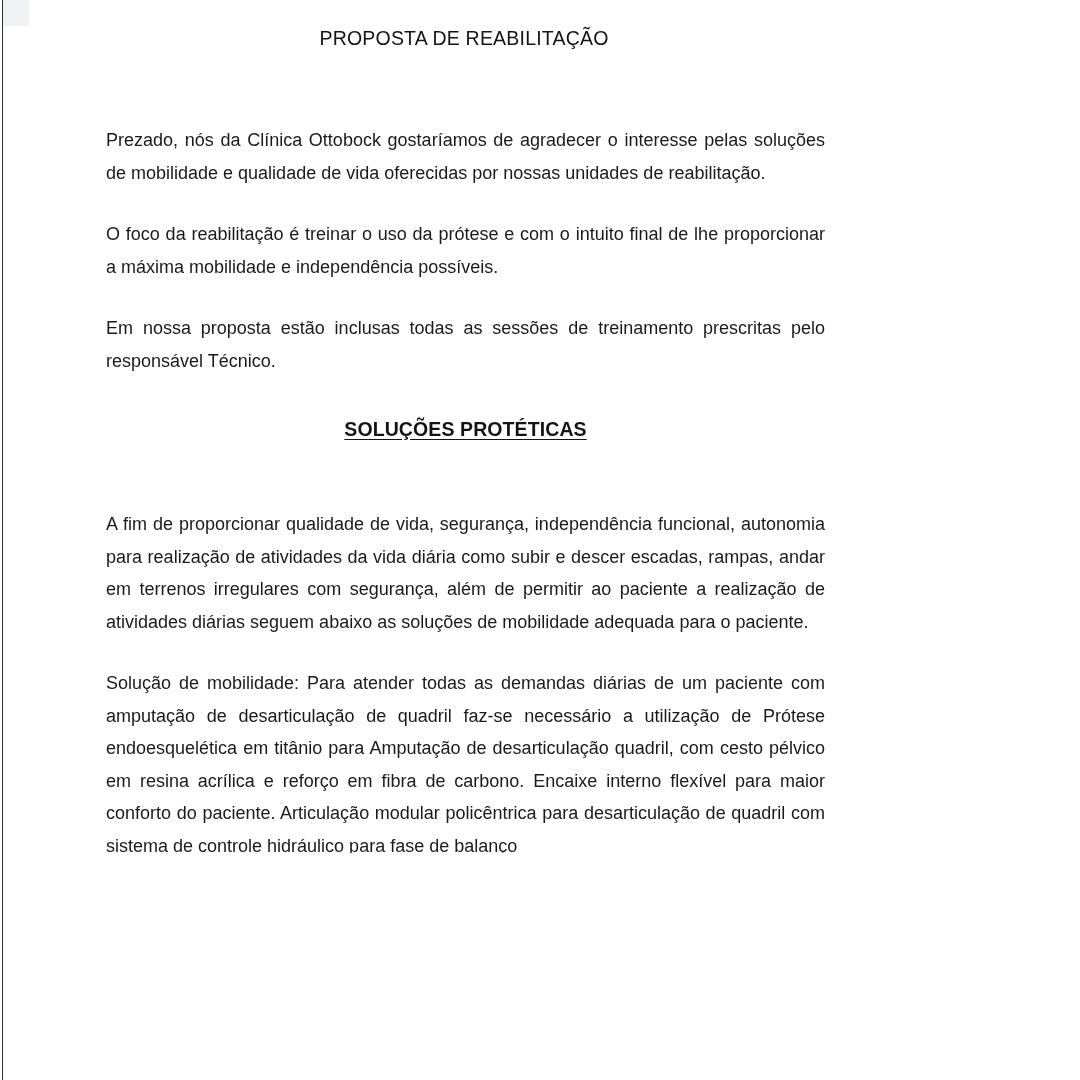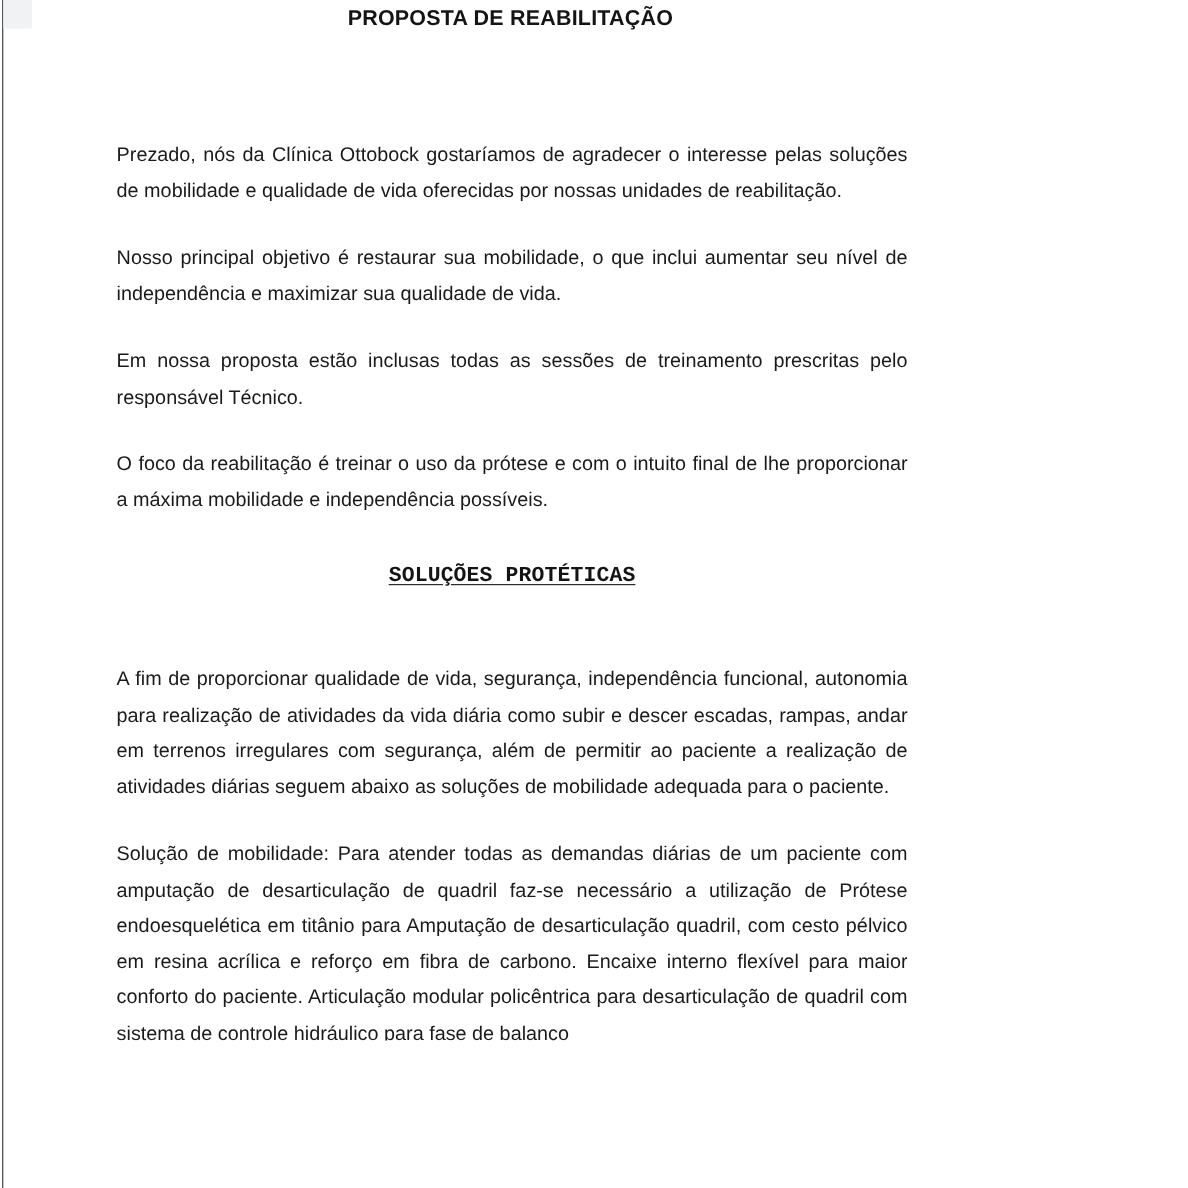--- a/index.html
+++ b/index.html
@@ -41,25 +41,25 @@
     left: 0;
     top: 0;
     width: 1080px;
     height: 1080px;
     box-sizing: border-box;
   }
 
   .doc-title {
     position: absolute;
     left: 0;
-    top: 6px;
+    top: 27px;
     width: 928px;
     text-align: center;
     font-size: 19.5px;
-    font-weight: bold;
+    font-weight: normal;
     letter-spacing: 0.2px;
     color: #141414;
   }
 
   .body-block {
     position: absolute;
     left: 106px;
     top: 124px;
     width: 719px;
   }
@@ -90,21 +90,20 @@
     text-align: center;
     font-size: 19.5px;
     font-weight: bold;
     color: #141414;
     letter-spacing: 0.1px;
   }
 
   .section-heading span.u {
     text-decoration: underline;
     text-underline-offset: 3px;
-    font-family: Liberation Mono, monospace;
   }
 
   .post-heading-gap {
     height: 67px;
   }
 
   
   .clipped {
     max-height: 186px;
     overflow: hidden;
@@ -117,26 +116,25 @@
 <div class="scan-corner-shade"></div>
 
 <div class="page">
 
   <div class="doc-title">PROPOSTA DE REABILITAÇÃO</div>
 
   <div class="body-block">
 
     <p class="para">Prezado, nós da Clínica Ottobock gostaríamos de agradecer o interesse pelas soluções de mobilidade e qualidade de vida oferecidas por nossas unidades de reabilitação.</p>
 
-    <p class="para">Nosso principal objetivo é restaurar sua mobilidade, o que inclui aumentar seu nível de independência e maximizar sua qualidade de vida.</p>
 
 
+    <p class="para">O foco da reabilitação é treinar o uso da prótese e com o intuito final de lhe proporcionar a máxima mobilidade e independência possíveis.</p>
+
     <p class="para tight">Em nossa proposta estão inclusas todas as sessões de treinamento prescritas pelo responsável Técnico.</p>
-
-    <p class="para">O foco da reabilitação é treinar o uso da prótese e com o intuito final de lhe proporcionar a máxima mobilidade e independência possíveis.</p>
 
     <div class="section-heading">
       <span class="u">SOLUÇÕES PROTÉTICAS</span>
     </div>
 
     <div class="post-heading-gap"></div>
 
     <p class="para">A fim de proporcionar qualidade de vida, segurança, independência funcional, autonomia para realização de atividades da vida diária como subir e descer escadas, rampas, andar em terrenos irregulares com segurança, além de permitir ao paciente a realização de atividades diárias seguem abaixo as soluções de mobilidade adequada para o paciente.</p>
 
     <p class="para clipped">Solução de mobilidade: Para atender todas as demandas diárias de um paciente com amputação de desarticulação de quadril faz-se necessário a utilização de Prótese endoesquelética em titânio para Amputação de desarticulação quadril, com cesto pélvico em resina acrílica e reforço em fibra de carbono. Encaixe interno flexível para maior conforto do paciente. Articulação modular policêntrica para desarticulação de quadril com sistema de controle hidráulico para fase de balanço</p>

